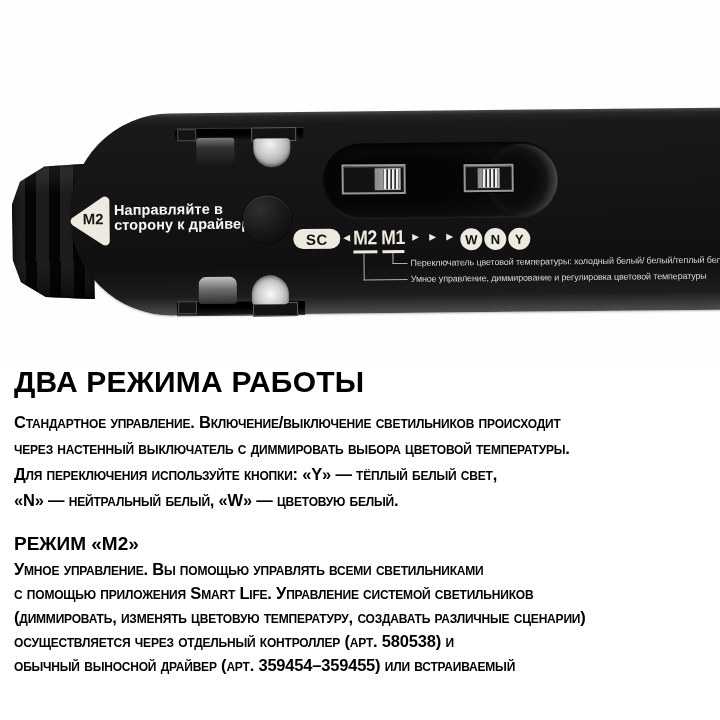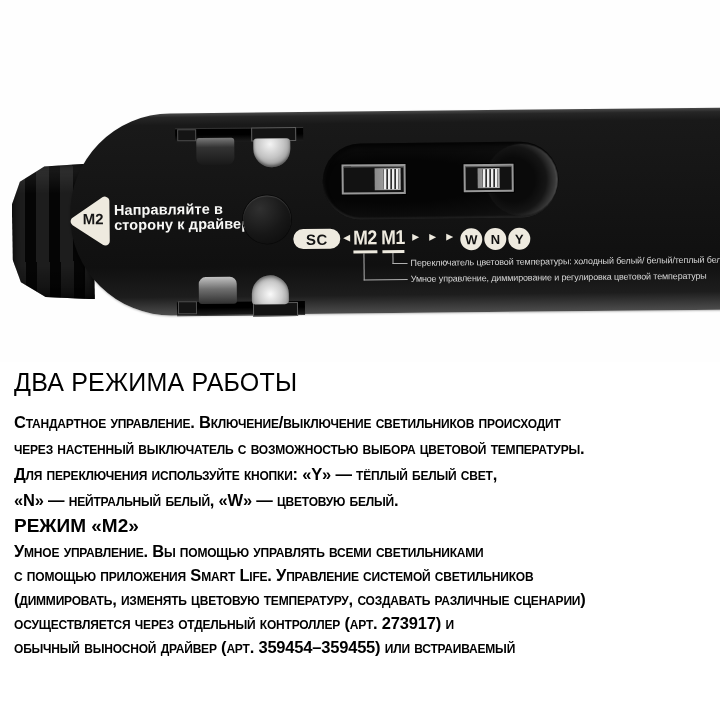--- a/index.html
+++ b/index.html
@@ -83,24 +83,24 @@
   .w-pos{left:390px;top:118px;} .n-pos{left:414px;top:118px;} .y-pos{left:438px;top:118px;}
   
   .bracket{border-left:1px solid #b0b0b0;border-bottom:1px solid #b0b0b0;}
   .br-m1{left:322px;top:142px;width:14px;height:10px;}
   .br-m2{left:293px;top:142px;width:43px;height:26px;}
   .ann{color:#d6d6d6;font-size:9px;line-height:10px;letter-spacing:-.15px;white-space:nowrap;}
   .ann1{left:340px;top:147px;}
   .ann2{left:340px;top:163px;}
   
   .doc{position:absolute;left:0;top:362px;width:720px;padding:6px 14px 0 14px;box-sizing:border-box;color:#000;}
-  .doc h1{margin:0 0 13px 0;font-size:25px;line-height:28px;font-weight:normal;letter-spacing:.2px;}
+  .doc h1{margin:0 0 13px 0;font-size:30px;line-height:28px;font-weight:bold;letter-spacing:.2px;}
   .doc h2{margin:0 0 3px 0;font-size:19px;line-height:21px;font-weight:bold;}
   .para{margin:0;font-weight:bold;font-variant:small-caps;letter-spacing:-.2px;}
-  .p1{font-size:16.5px;line-height:26px;margin-bottom:2px;}
+  .p1{font-size:16.5px;line-height:26px;margin-bottom:20px;}
   .p2{font-size:16.5px;line-height:24px;}
   .ln{display:block;}
 </style>
 </head>
 <body>
 
 <div class="stage">
 
   <section class="photo">
     <div class="device">
@@ -166,28 +166,28 @@
         <div class="dev ann ann2">Умное управление, диммирование и регулировка цветовой температуры</div>
       </div>
     </div>
   </section>
 
   <section class="doc">
     <h1>ДВА РЕЖИМА РАБОТЫ</h1>
 
     <p class="para p1">
       <span class="ln">Стандартное управление. Включение/выключение светильников происходит</span>
-      <span class="ln">через настенный выключатель с возможностью выбора цветовой температуры.</span>
+      <span class="ln">через настенный выключатель с диммировать выбора цветовой температуры.</span>
       <span class="ln">Для переключения используйте кнопки: «Y» — тёплый белый свет,</span>
       <span class="ln">«N» — нейтральный белый, «W» — цветовую белый.</span>
     </p>
 
     <h2>РЕЖИМ «М2»</h2>
     <p class="para p2">
       <span class="ln">Умное управление. Вы помощью управлять всеми светильниками</span>
       <span class="ln">с помощью приложения Smart Life. Управление системой светильников</span>
       <span class="ln">(диммировать, изменять цветовую температуру, создавать различные сценарии)</span>
-      <span class="ln">осуществляется через отдельный контроллер (арт. 273917) и</span>
+      <span class="ln">осуществляется через отдельный контроллер (арт. 580538) и</span>
       <span class="ln">обычный выносной драйвер (арт. 359454–359455) или встраиваемый</span>
     </p>
   </section>
 
 </div>
 
 </body></html>

